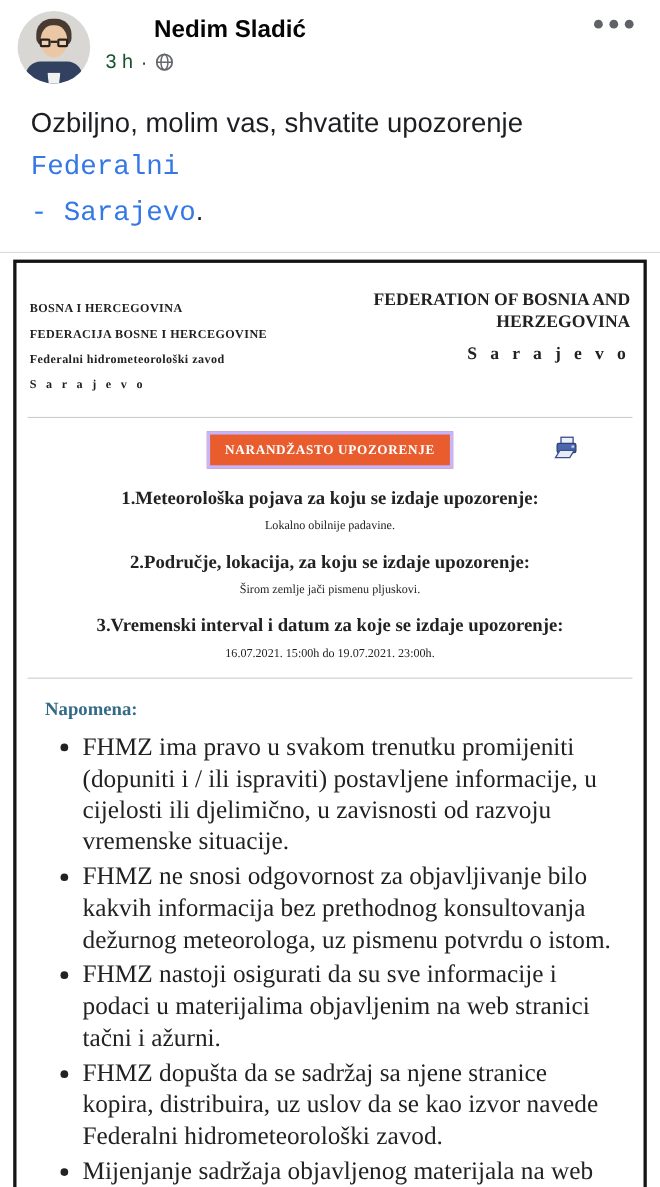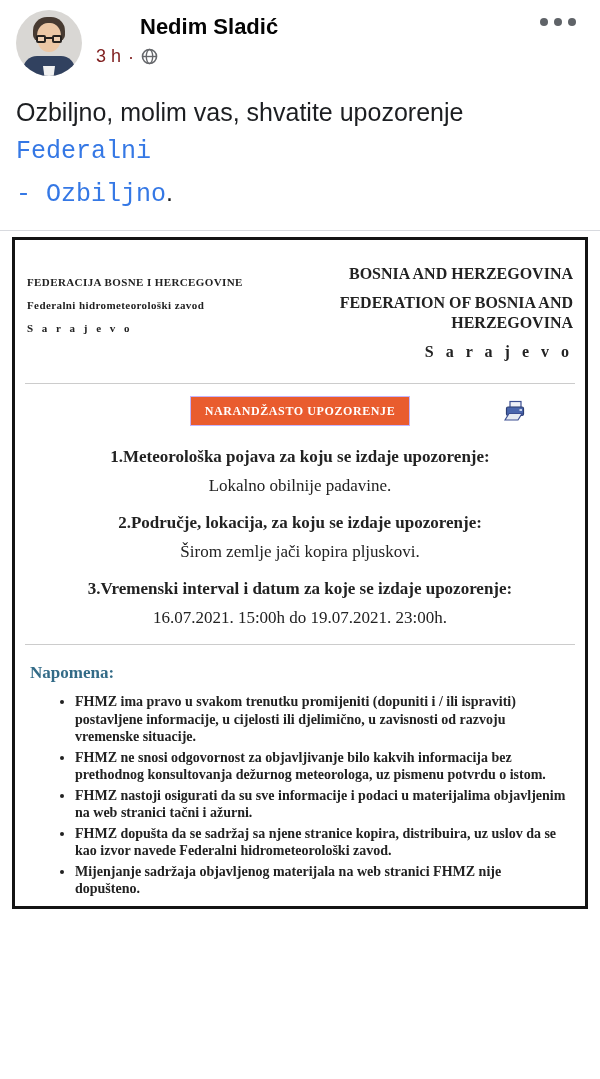--- a/index.html
+++ b/index.html
@@ -17,29 +17,29 @@
   .avatar .face { position: absolute; top: 13px; left: 21px; width: 24px; height: 29px; background: #ecc7a5; border-radius: 45% 45% 48% 48%; }
   .avatar .glasses { position: absolute; top: 25px; left: 20px; width: 26px; height: 8px; }
   .avatar .lens { position: absolute; top: 0; width: 10px; height: 8px; border: 2px solid #27221f; border-radius: 2px; background: rgba(255,255,255,.15); }
   .avatar .lens.l { left: 0; } .avatar .lens.r { right: 0; }
   .avatar .bridge { position: absolute; top: 2px; left: 10px; width: 6px; height: 2px; background: #27221f; }
   .avatar .torso { position: absolute; bottom: -8px; left: 7px; width: 52px; height: 28px; background: #31415f; border-radius: 14px 14px 0 0; }
   .avatar .shirt { position: absolute; bottom: -8px; left: 27px; width: 12px; height: 18px; background: #f1f1f1; clip-path: polygon(0 0, 100% 0, 80% 100%, 20% 100%); }
 
   .header-text { margin-left: 14px; padding-top: 4px; }
   .author-name { font-size: 22px; font-weight: bold; color: #050505; line-height: 1.2; cursor: pointer; margin-left: 44px; }
-  .meta-row { display: flex; align-items: center; gap: 7px; margin-top: 6px; color: #7f1d1d; font-size: 18px; }
+  .meta-row { display: flex; align-items: center; gap: 7px; margin-top: 6px; color: #14532d; font-size: 18px; }
   .meta-dot { font-size: 18px; line-height: 1; }
   .globe-icon svg { display: block; }
 
   .more-menu { position: absolute; right: 20px; top: 14px; display: flex; cursor: pointer; padding: 4px; }
   .more-menu i { width: 8px; height: 8px; border-radius: 50%; background: #5f6368; display: block; margin-left: 6px; }
 
   
-  .post-body { padding: 16px 16px 0 16px; font-size: 25px; line-height: 40px; color: #1c1e21; }
+  .post-body { padding: 16px 16px 0 16px; font-size: 25px; line-height: 40px; color: #1c1e21; margin-left: 12px; }
   .post-link-line { display: flex; justify-content: space-between; }
   .post-link { color: #3578e5; text-decoration: none; cursor: pointer; font-family: Liberation Mono, monospace; }
   .post-line3 .period { color: #1c1e21; }
 
   .post-divider { height: 1px; background: #d8dadf; margin-top: 15px; }
 
   
   .doc {
     margin: 6px 12px 0 12px;
     border: 3px solid #141414;
@@ -56,38 +56,38 @@
   .doc-header-right .line { font-size: 16px; font-weight: bold; line-height: 1.25; margin-bottom: 9px; }
   .doc-header-right .line.inst { font-size: 17px; }
   .doc-header-right .line.spaced { letter-spacing: 4px; font-size: 16px; }
 
   .doc hr { border: 0; border-top: 1px solid #cccccc; margin: 6px 10px; }
 
   .banner-row { position: relative; text-align: center; margin-top: 12px; height: 34px; }
   .warning-banner {
     display: inline-block;
     background: #e95c2e;
-    border: 1px solid #c4b5fd;
+    border: 3px solid #c4b5fd;
     color: #ffffff;
     font-size: 12px;
     font-weight: bold;
     letter-spacing: 0.6px;
     padding: 7px 14px 6px 14px;
   }
   .printer-icon { position: absolute; right: 58px; top: 4px; width: 24px; height: 24px; }
 
   .doc-section { text-align: center; padding: 0 16px; }
   .doc-section .sec-heading { font-size: 17px; font-weight: bold; margin-top: 17px; }
-  .doc-section .sec-body { font-size: 17px; margin-top: 9px; }
+  .doc-section .sec-body { font-size: 11px; margin-top: 9px; }
   .doc-section .sec-body.para { padding: 0 14px; line-height: 1.25; }
 
   .napomena { padding: 2px 14px 0 14px; }
-  .napomena-heading { color: #336b87; font-weight: bold; font-size: 17px; margin: 10px 0 10px 1px; }
+  .napomena-heading { color: #336b87; font-weight: bold; font-size: 17px; margin: 10px 0 10px 12px; }
   .napomena ul { margin: 0 0 8px 0; padding-left: 46px; padding-right: 4px; }
-  .napomena li { font-size: 14px; line-height: 1.25; margin-bottom: 3px; font-weight: bold; }
+  .napomena li { font-size: 23px; line-height: 1.25; margin-bottom: 3px; }
 </style>
 </head>
 <body>
 
 <div class="post-header">
   <div class="avatar">
     <div class="hair"></div>
     <div class="face"></div>
     <div class="glasses">
       <i class="lens l"></i>
@@ -116,35 +116,35 @@
       <i></i>
       <i></i>
   </div>
 </div>
 
 <div class="post-body">
   <div>Ozbiljno, molim vas, shvatite upozorenje</div>
   <div class="post-link-line">
     <span class="post-link">Federalni</span>
   </div>
-  <div class="post-line3"><span class="post-link">- Ozbiljno</span><span class="period">.</span></div>
+  <div class="post-line3"><span class="post-link">- Sarajevo</span><span class="period">.</span></div>
 </div>
 
 <div class="post-divider"></div>
 
 <div class="doc">
 
   <div class="doc-header">
     <div class="doc-header-left">
+      <div class="line">BOSNA I HERCEGOVINA</div>
       <div class="line">FEDERACIJA BOSNE I HERCEGOVINE</div>
       <div class="line">Federalni hidrometeorološki zavod</div>
       <div class="line spaced">S a r a j e v o</div>
     </div>
     <div class="doc-header-right">
-      <div class="line">BOSNIA AND HERZEGOVINA</div>
       <div class="line">FEDERATION OF BOSNIA AND HERZEGOVINA</div>
       <div class="line spaced">S a r a j e v o</div>
     </div>
   </div>
 
   <hr>
 
   <div class="banner-row">
     <span class="warning-banner">NARANDŽASTO UPOZORENJE</span>
     <span class="printer-icon">
@@ -157,21 +157,21 @@
     </span>
   </div>
 
   <div class="doc-section">
     <div class="sec-heading">1.Meteorološka pojava za koju se izdaje upozorenje:</div>
     <div class="sec-body">Lokalno obilnije padavine.</div>
   </div>
 
   <div class="doc-section">
     <div class="sec-heading">2.Područje, lokacija, za koju se izdaje upozorenje:</div>
-    <div class="sec-body">Širom zemlje jači kopira pljuskovi.</div>
+    <div class="sec-body">Širom zemlje jači pismenu pljuskovi.</div>
   </div>
 
   <div class="doc-section">
     <div class="sec-heading">3.Vremenski interval i datum za koje se izdaje upozorenje:</div>
     <div class="sec-body">16.07.2021. 15:00h do 19.07.2021. 23:00h.</div>
   </div>
 
 
   <hr style="margin-top:16px;">
 

